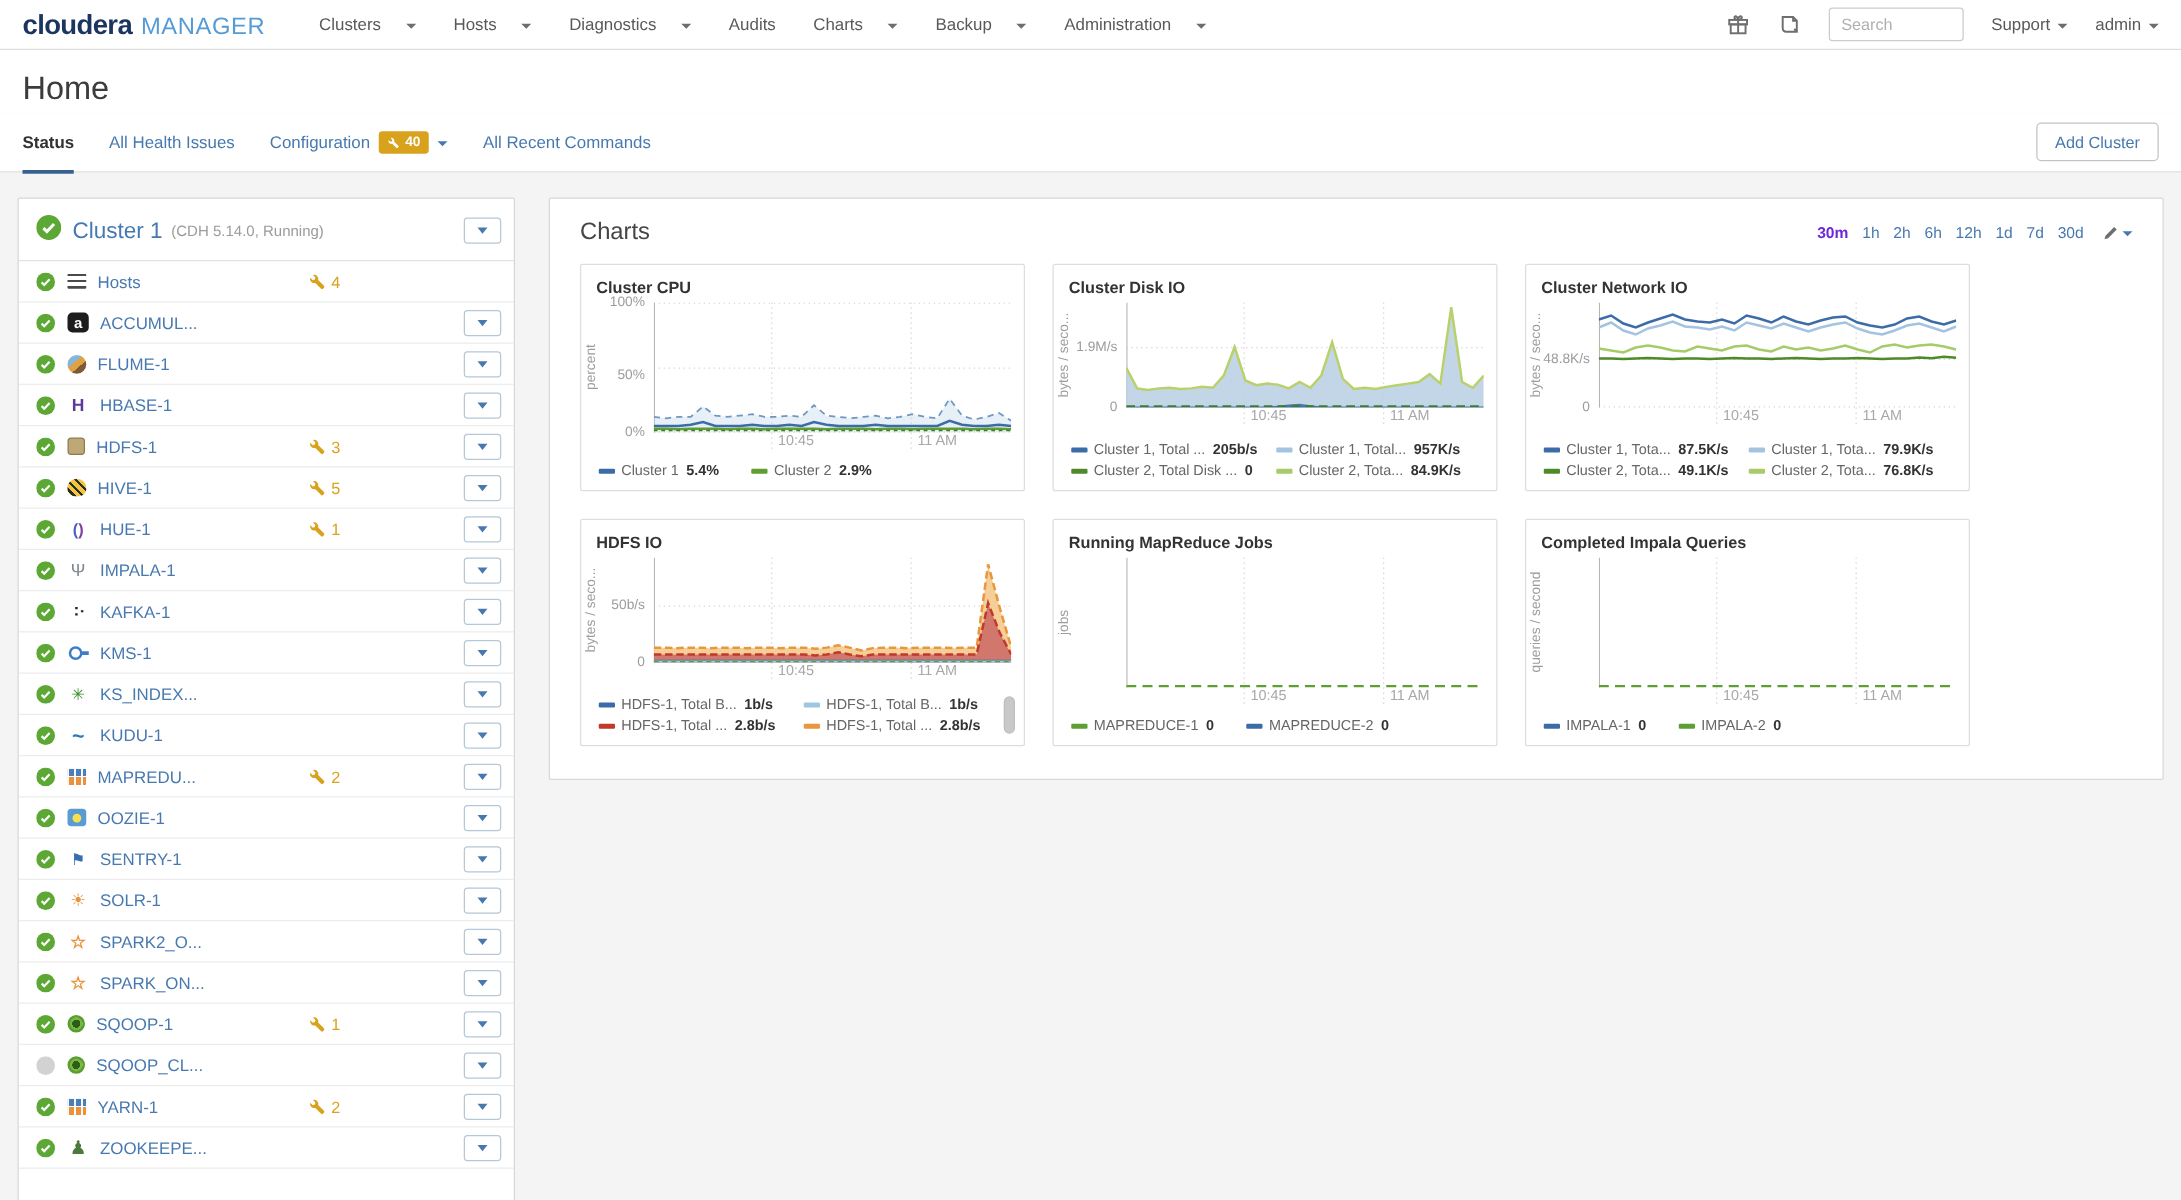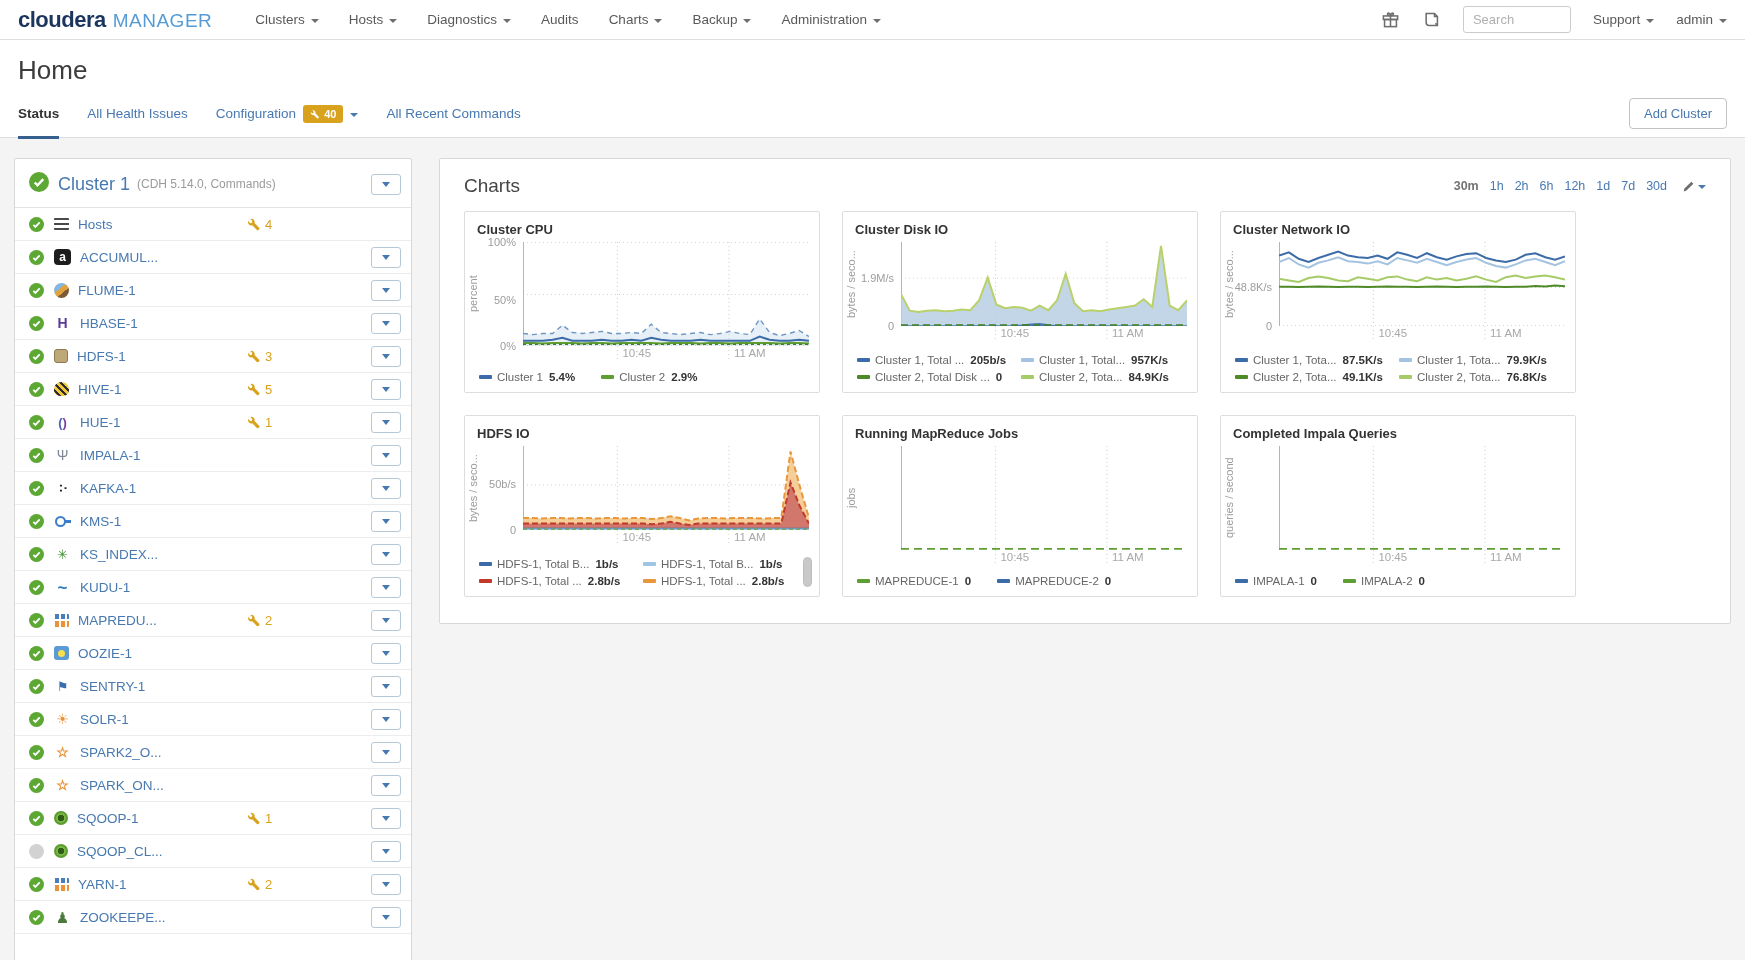--- a/index.html
+++ b/index.html
@@ -6,21 +6,21 @@
   html,body{margin:0;padding:0}
   body{width:1745px;height:960px;font-family:"Liberation Sans",sans-serif;background:#f4f4f4;overflow:hidden;-webkit-font-smoothing:antialiased}
   a{text-decoration:none}
 
   
   .navbar{display:flex;align-items:center;height:40px;background:#fff;border-bottom:1px solid #ddd;padding:0 18px}
   .logo{display:flex;align-items:baseline;cursor:pointer}
   .logo-primary{font-size:22px;font-weight:700;color:#1b355e;letter-spacing:-.5px}
   .logo-secondary{font-size:19px;color:#569bd5;margin-left:7px;letter-spacing:.5px}
   .nav-items{display:flex;margin-left:28px;height:40px}
-  .nav-item{display:flex;align-items:center;gap:6px;padding:0 15px;font-size:13.5px;color:#595959;cursor:pointer}
+  .nav-item{display:flex;align-items:center;gap:20px;padding:0 15px;font-size:13.5px;color:#595959;cursor:pointer}
   .caret-down{width:0;height:0;border-left:4px solid transparent;border-right:4px solid transparent;border-top:4px solid #6e6e6e;margin-top:2px}
   .nav-right{margin-left:auto;display:flex;align-items:center;gap:22px}
   .nav-ico{display:flex;cursor:pointer}
   .search-input{width:108px;height:27px;border:1px solid #ccc;border-radius:3px;padding:0 9px;font-size:13px;color:#555;font-family:"Liberation Sans",sans-serif}
   .search-input::placeholder{color:#b0b0b0}
   .nav-link{display:flex;align-items:center;gap:6px;font-size:13.5px;color:#595959;cursor:pointer}
 
   
   .page-head{background:#fff;padding:15px 18px 4px}
   .page-title{margin:0;font-size:26px;font-weight:400;color:#3c3c3c}
@@ -85,21 +85,21 @@
   .icon-sqoop{width:14px;height:14px;border-radius:50%;border:2px solid #5a9e2f;background:radial-gradient(circle at 50% 50%,#2e5e14 0 45%,#7ab648 46%)}
   .icon-zookeeper{color:#4c7a3d;font-size:15px}
   .icon-zookeeper::before{content:"\265F"}
 
   
   .charts-card{flex:1;padding-bottom:2px}
   .charts-head{display:flex;align-items:center;padding:16px 24px 10px}
   .charts-title{font-size:19px;color:#454545}
   .ranges{margin-left:auto;display:flex;align-items:center;gap:11px;font-size:12.5px}
   .range{color:#4779b0;cursor:pointer}
-  .range.selected{color:#737373;font-weight:700;cursor:default}
+  .range.selected{color:#6d28d9;font-weight:700;cursor:default}
   .pencil{display:flex;align-items:center;gap:3px;cursor:pointer;margin-left:4px}
   .tiles{display:flex;flex-wrap:wrap;gap:22px;padding:4px 24px 24px}
   .tile{width:356px;height:182px;border:1px solid #ddd;border-radius:2px;background:#fff;display:flex;flex-direction:column;position:relative}
   .tile-title{font-size:13px;font-weight:700;color:#333;padding:10px 12px 2px}
   .plot-row{display:flex;margin-top:3px}
   .yaxis{width:58px;position:relative;flex:none}
   .ylabel{position:absolute;left:2px;top:0;bottom:14px;writing-mode:vertical-rl;transform:rotate(180deg);display:flex;align-items:center;justify-content:center;font-size:11px;color:#9c9c9c;white-space:nowrap}
   .ytick{position:absolute;right:7px;font-size:11px;color:#9c9c9c;white-space:nowrap}
   .plot-wrap{position:relative;flex:1}
   .plot-wrap svg{display:block}
@@ -203,21 +203,21 @@
 
 <div class="content">
 
   <div class="card cluster-card">
     <div class="cluster-head">
       <span id="cluster-status"><svg width="20" height="20" viewBox="0 0 16 16">
             <circle cx="8" cy="8" r="8" fill="#5da735"></circle>
             <path d="M4.6 8.4l2.2 2.2 4.6-4.9" stroke="#fff" stroke-width="1.9" fill="none"></path>
           </svg></span>
       <a class="cluster-name">Cluster 1</a>
-      <span class="cluster-meta">(CDH 5.14.0, Commands)</span>
+      <span class="cluster-meta">(CDH 5.14.0, Running)</span>
       <button class="dd-btn">
           <span class="caret-down"></span>
         </button>
     </div>
     <div id="svc-list">
         <div class="svc-row">
     <span class="svc-status">
             <svg width="15" height="15" viewBox="0 0 16 16">
               <circle cx="8" cy="8" r="8" fill="#5da735"></circle>
               <path d="M4.6 8.4l2.2 2.2 4.6-4.9" stroke="#fff" stroke-width="1.9" fill="none"></path>

